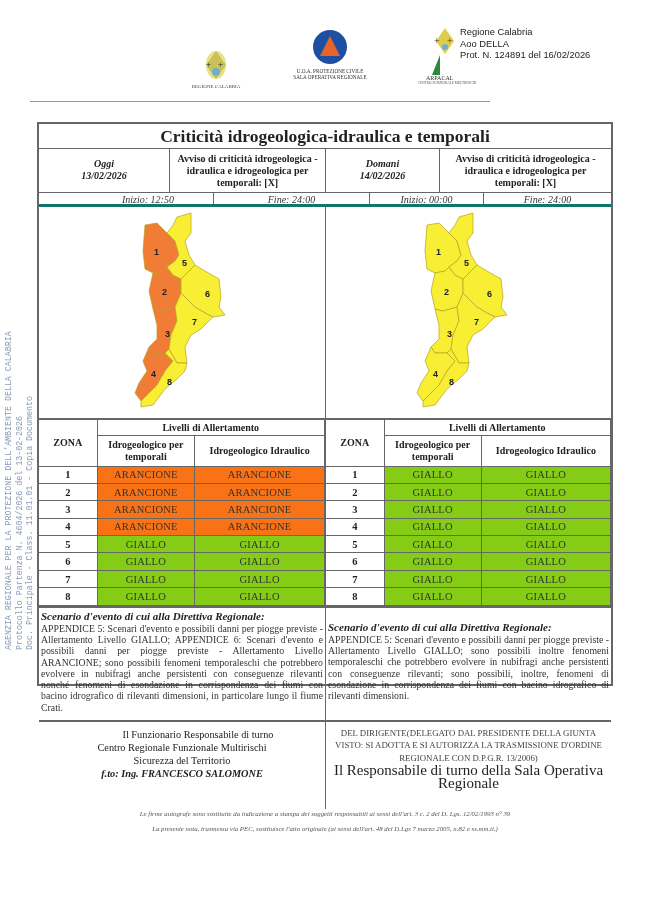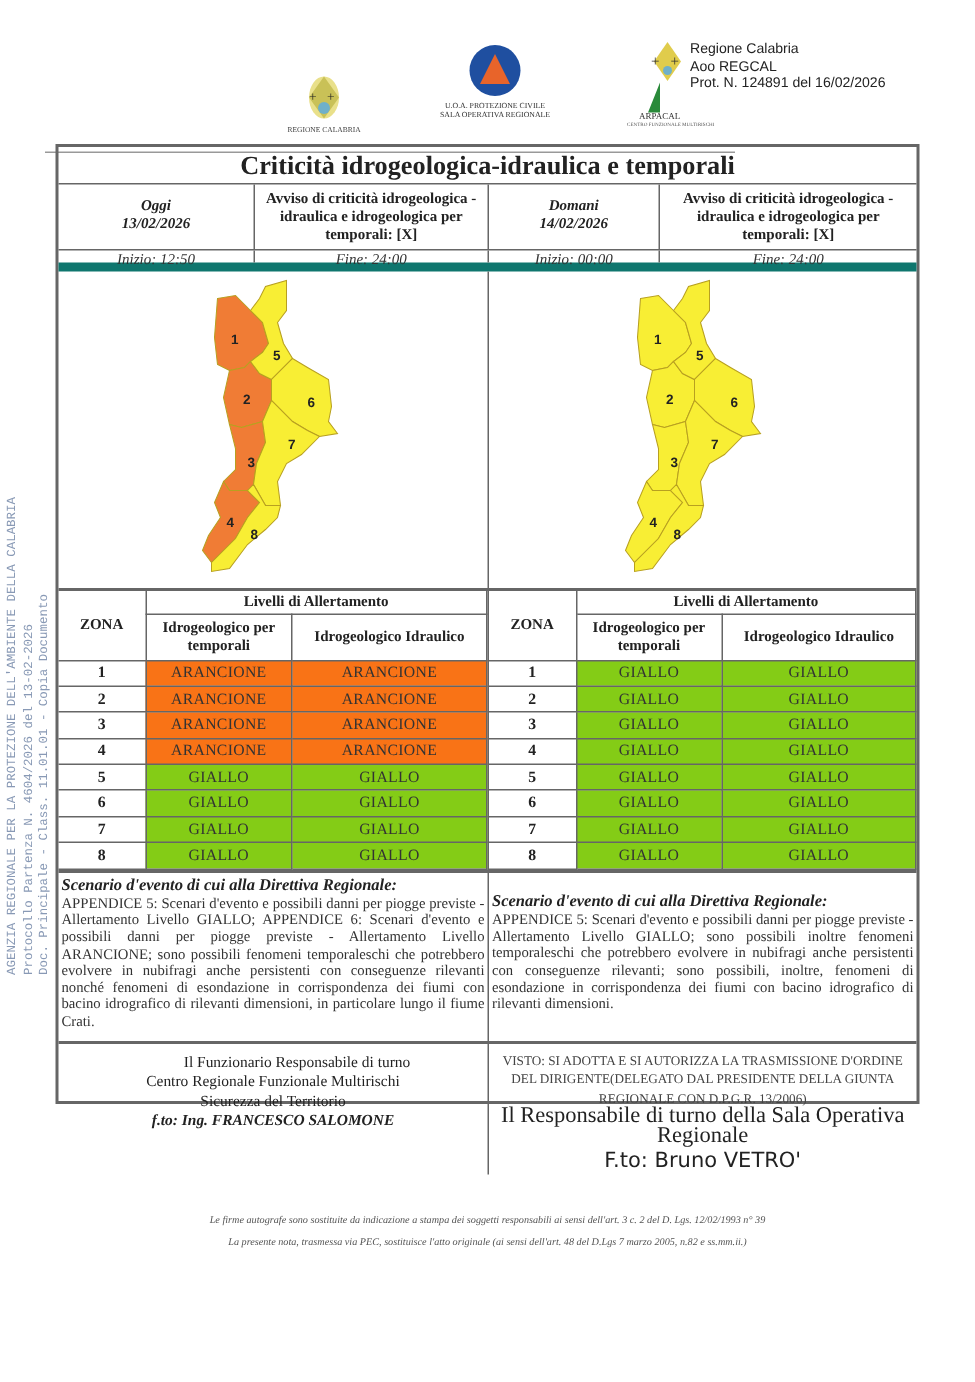--- a/index.html
+++ b/index.html
@@ -21,28 +21,28 @@
   .logo-arpacal .sub { font-size: 3.4px; color: #555; white-space: nowrap; }
   .prot { position: absolute; left: 434px; top: 26px; }
   .prot .emblem-sm { position: absolute; left: 0; top: 2px; width: 22px; height: 26px; }
   .prot .txt { position: absolute; left: 26px; top: 0; font-family: "Liberation Sans", sans-serif; font-size: 9.4px; line-height: 11.5px; color: #222; white-space: nowrap; }
   .header-rule { position: absolute; left: 30px; top: 101px; width: 460px; height: 1px; background: #999; }
 
   
   .side-stamp { position: absolute; left: 4px; top: 650px; transform: rotate(-90deg); transform-origin: 0 0; font-family: "Liberation Mono", monospace; font-size: 8.3px; line-height: 10.5px; color: #8899b5; white-space: nowrap; }
 
   
-  .frame { position: absolute; left: 37px; top: 96px; width: 576px; height: 640px; border: 2px solid #666; }
+  .frame { position: absolute; left: 37px; top: 122px; width: 576px; height: 564px; border: 2px solid #666; }
   .title-row { height: 25px; border-bottom: 1px solid #666; text-align: center; font-weight: bold; font-size: 17.5px; line-height: 24px; color: #222; }
   .day-row { display: flex; height: 44px; border-bottom: 1px solid #666; }
   .cell { border-right: 1px solid #666; }
   .cell:last-child { border-right: none; }
   .day-when-wide { text-align: center; font-style: italic; font-weight: bold; font-size: 10px; line-height: 12px; padding-top: 9px; }
   .avviso { text-align: center; font-weight: bold; font-size: 10px; line-height: 12px; padding-top: 4px; }
-  .time-row { display: flex; height: 14px; border-bottom: 6px solid #0f766e; }
+  .time-row { display: flex; height: 14px; border-bottom: 3px solid #0f766e; padding-left: 44px; }
   .time-row .cell { text-align: center; font-style: italic; font-size: 10px; line-height: 13px; color: #333; }
   .half-l { width: 287px; }
   .half-r { flex: 1; }
   .q1 { width: 131px; }
   .q2 { width: 156px; }
   .q3 { width: 114px; }
   .q4 { flex: 1; }
 
   .maps-row { display: flex; height: 213px; border-bottom: 2px solid #666; }
   .maps-row .cell { position: relative; }
@@ -104,21 +104,21 @@
   </div>
   <div class="prot">
     <svg class="emblem-sm" width="22" height="26" viewBox="0 0 22 26">
       <path d="M11 0 L20 13 L11 26 L2 13 Z" fill="#e0cc4c"></path>
       <circle cx="11" cy="19" r="3" fill="#6fb0c9"></circle>
       <text x="0" y="16" font-size="10" fill="#333">+</text>
       <text x="13" y="16" font-size="10" fill="#333">+</text>
     </svg>
     <div class="txt">
       <div>Regione Calabria</div>
-      <div>Aoo REGCAL</div>
+      <div>Aoo DELLA</div>
       <div>Prot. N. 124891 del 16/02/2026</div>
     </div>
   </div>
   <div class="header-rule"></div>
 </div>
 
 <div class="side-stamp">
   <div>AGENZIA REGIONALE PER LA PROTEZIONE DELL'AMBIENTE DELLA CALABRIA</div>
   <div>Protocollo Partenza N. 4604/2026 del 13-02-2026</div>
   <div>Doc. Principale - Class. 11.01.01 - Copia Documento</div>
@@ -347,23 +347,22 @@
   </div>
 
   <div class="sign-row">
     <div class="cell half-l sign-l">
       <div class="b">Il Funzionario Responsabile di turno</div>
       <div>Centro Regionale Funzionale Multirischi</div>
       <div>Sicurezza del Territorio</div>
       <div class="bi">f.to: Ing. FRANCESCO SALOMONE</div>
     </div>
     <div class="cell half-r sign-r">
+      <div class="visto">DEL DIRIGENTE(DELEGATO DAL PRESIDENTE DELLA GIUNTA</div>
       <div class="visto">VISTO: SI ADOTTA E SI AUTORIZZA LA TRASMISSIONE D'ORDINE</div>
-      <div class="visto">DEL DIRIGENTE(DELEGATO DAL PRESIDENTE DELLA GIUNTA</div>
       <div class="visto">REGIONALE CON D.P.G.R. 13/2006)</div>
       <div class="resp">Il Responsabile di turno della Sala Operativa Regionale</div>
-      <div class="fto">F.to: Bruno VETRO'</div>
     </div>
   </div>
 </div>
 
 <div class="foot" style="top:810px">Le firme autografe sono sostituite da indicazione a stampa dei soggetti responsabili ai sensi dell'art. 3 c. 2 del D. Lgs. 12/02/1993 n° 39</div>
 <div class="foot" style="top:825px">La presente nota, trasmessa via PEC, sostituisce l'atto originale (ai sensi dell'art. 48 del D.Lgs 7 marzo 2005, n.82 e ss.mm.ii.)</div>
 
 </body></html>

